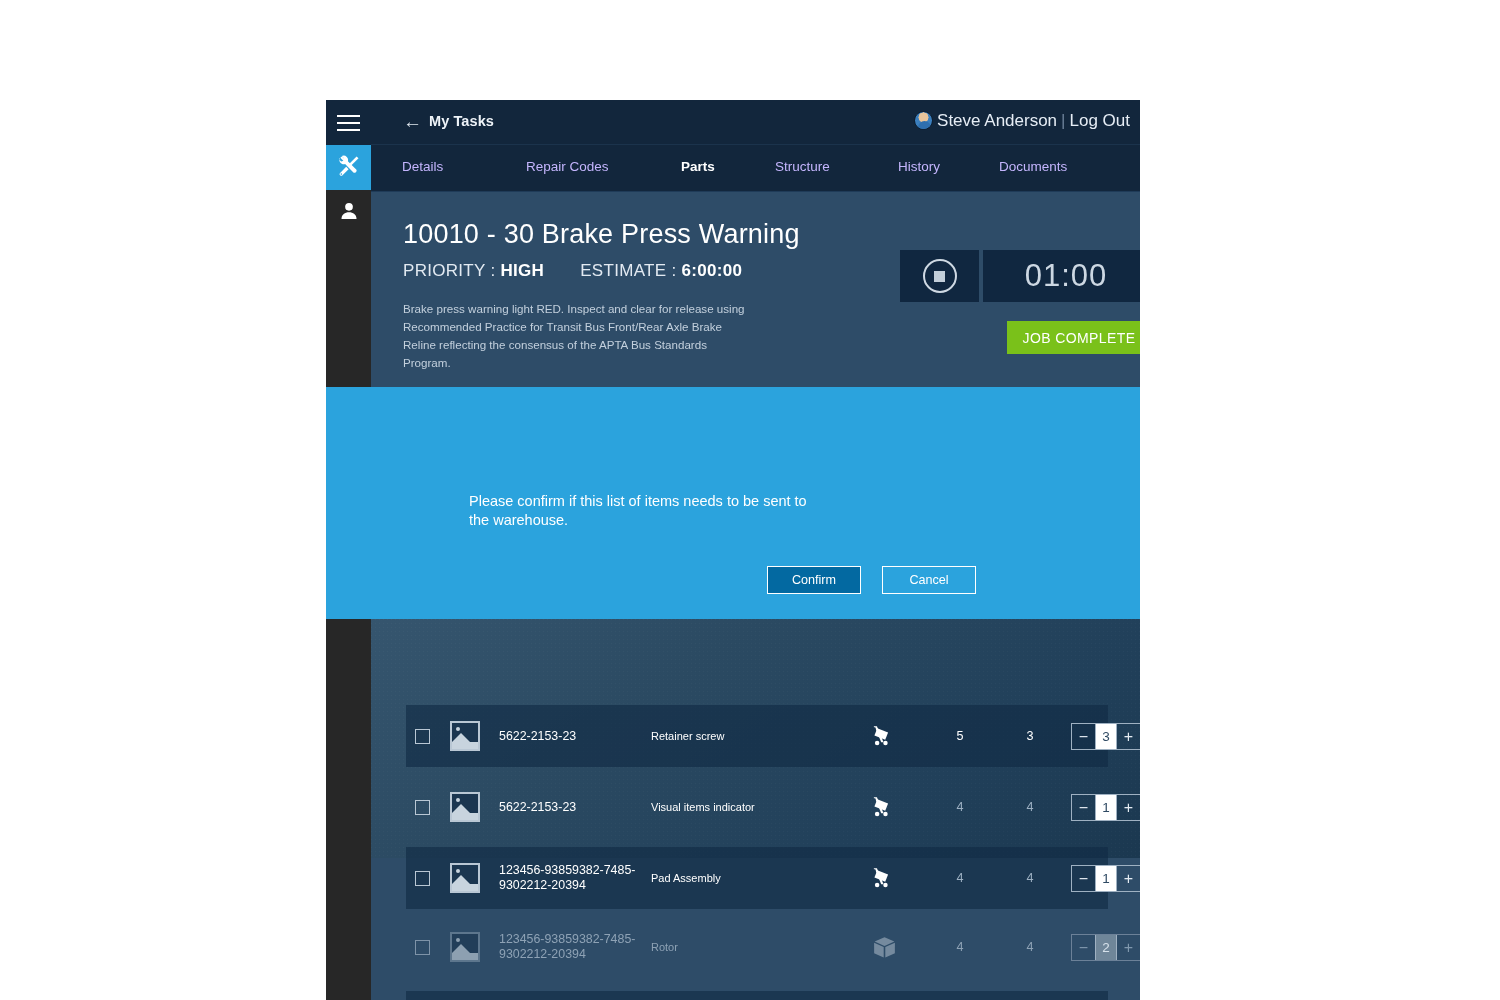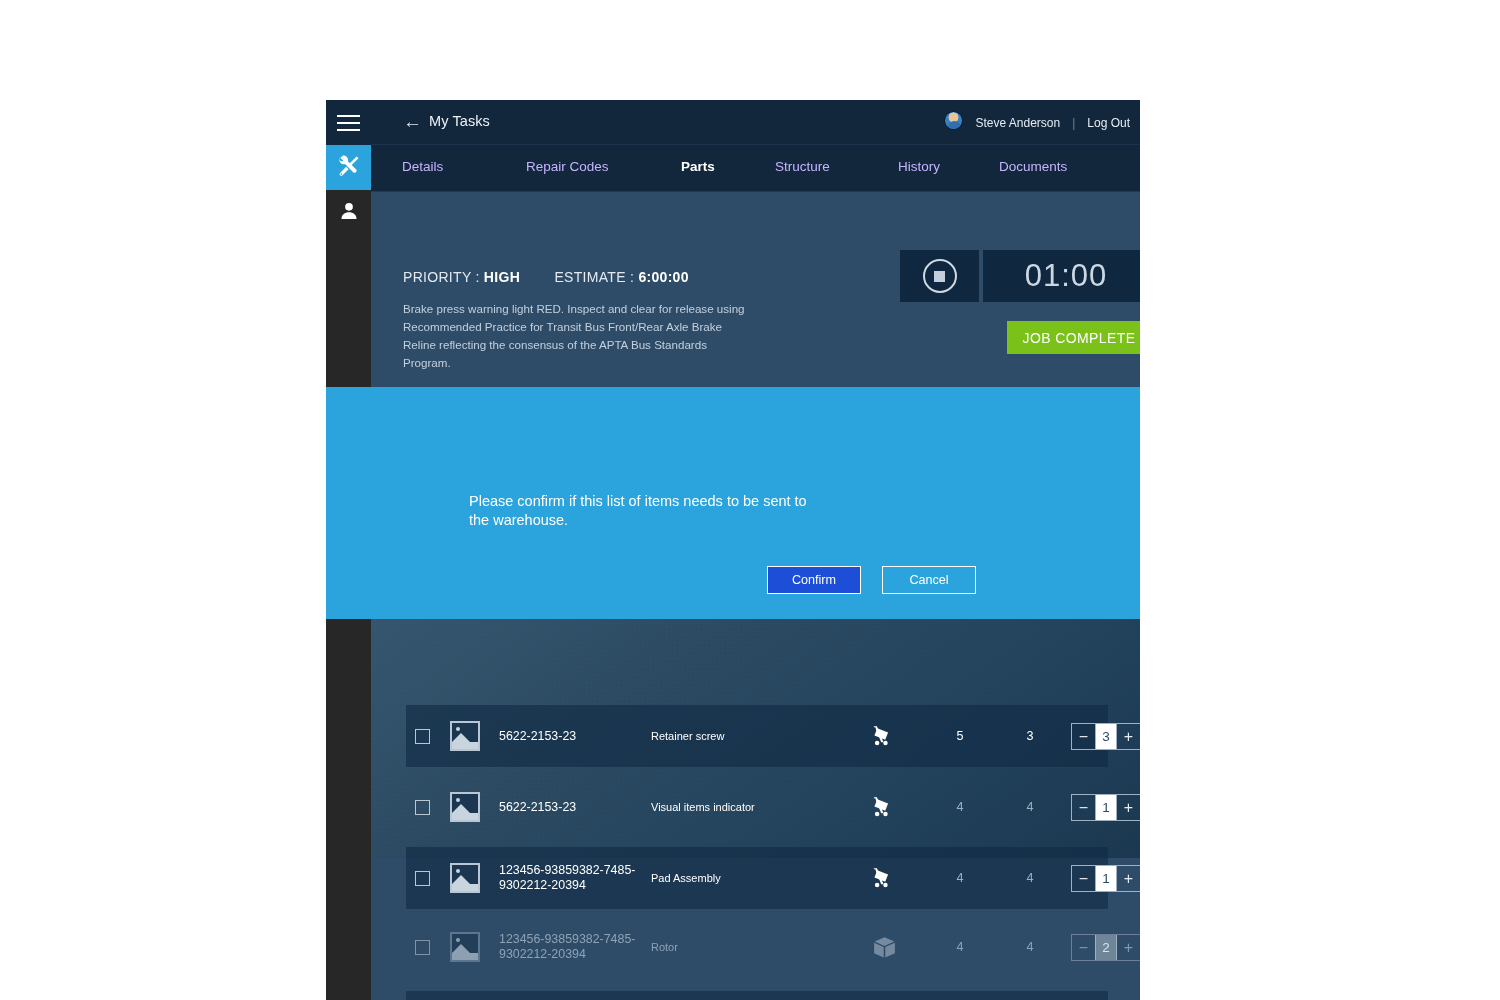--- a/index.html
+++ b/index.html
@@ -88,28 +88,29 @@
     color: #dfe6ee;
     line-height: 1;
     cursor: pointer;
   }
   .topbar-title {
     position: absolute;
     left: 58px; top: 13px;
     font-size: 14.5px;
     color: #eef3f8;
     letter-spacing: .1px;
+    font-weight: bold;
   }
   .topbar-right {
     position: absolute;
     right: 10px; top: 11px;
     display: flex;
-    align-items: flex-end;
-    gap: 12px;
-    font-size: 12px;
+    align-items: flex-start;
+    gap: 4px;
+    font-size: 17px;
     color: #e6edf5;
   }
   .avatar {
     width: 19px; height: 19px;
     border-radius: 50%;
     background: radial-gradient(circle at 50% 32%, #e8c49a 0 34%, #3b7fbe 36% 100%);
     border: 1px solid #0d1e30;
     box-sizing: border-box;
     overflow: hidden;
     position: relative;
@@ -155,22 +156,22 @@
   .job-title {
     position: absolute;
     left: 32px; top: 27px;
     font-size: 27px;
     color: #ffffff;
     font-weight: normal;
     letter-spacing: .2px;
   }
   .job-meta {
     position: absolute;
-    left: 32px; top: 77px;
-    font-size: 14px;
+    left: 32px; top: 69px;
+    font-size: 17px;
     color: #e3eaf2;
     letter-spacing: .3px;
   }
   .job-meta b { color: #ffffff; }
   .job-meta .gap { display: inline-block; width: 26px; }
   .job-desc {
     position: absolute;
     left: 32px; top: 108px;
     width: 350px;
     font-size: 11.6px;
@@ -408,21 +409,21 @@
     color: #ffffff;
     font-size: 12.6px;
     display: flex;
     align-items: center;
     justify-content: center;
     cursor: pointer;
     background: transparent;
     box-sizing: border-box;
     font-family: "Liberation Sans", sans-serif;
   }
-  .btn.primary { background: #1d4ed8; }
+  .btn.primary { background: #0369a1; }
 </style>
 </head>
 <body>
 
 <div id="stage">
   <div id="app">
 
     <div class="rail">
       <div class="rail-top">
         <div class="hamburger">
@@ -466,20 +467,21 @@
     <div class="tabbar">
       <span class="tab" style="left:31px">Details</span>
       <span class="tab" style="left:155px">Repair Codes</span>
       <span class="tab active" style="left:310px">Parts</span>
       <span class="tab" style="left:404px">Structure</span>
       <span class="tab" style="left:527px">History</span>
       <span class="tab" style="left:628px">Documents</span>
     </div>
 
     <div class="jobhead">
+      <div class="job-title">10010 - 30 Brake Press Warning</div>
       <div class="job-meta">
         <span>PRIORITY :</span>
         <b>HIGH</b>
         <span class="gap"></span>
         <span>ESTIMATE :</span>
         <b>6:00:00</b>
       </div>
       <div class="job-desc">Brake press warning light RED. Inspect and clear for release using Recommended Practice for Transit Bus Front/Rear Axle Brake Reline reflecting  the consensus of the APTA Bus Standards Program.</div>
 
       <div class="timer-wrap">

